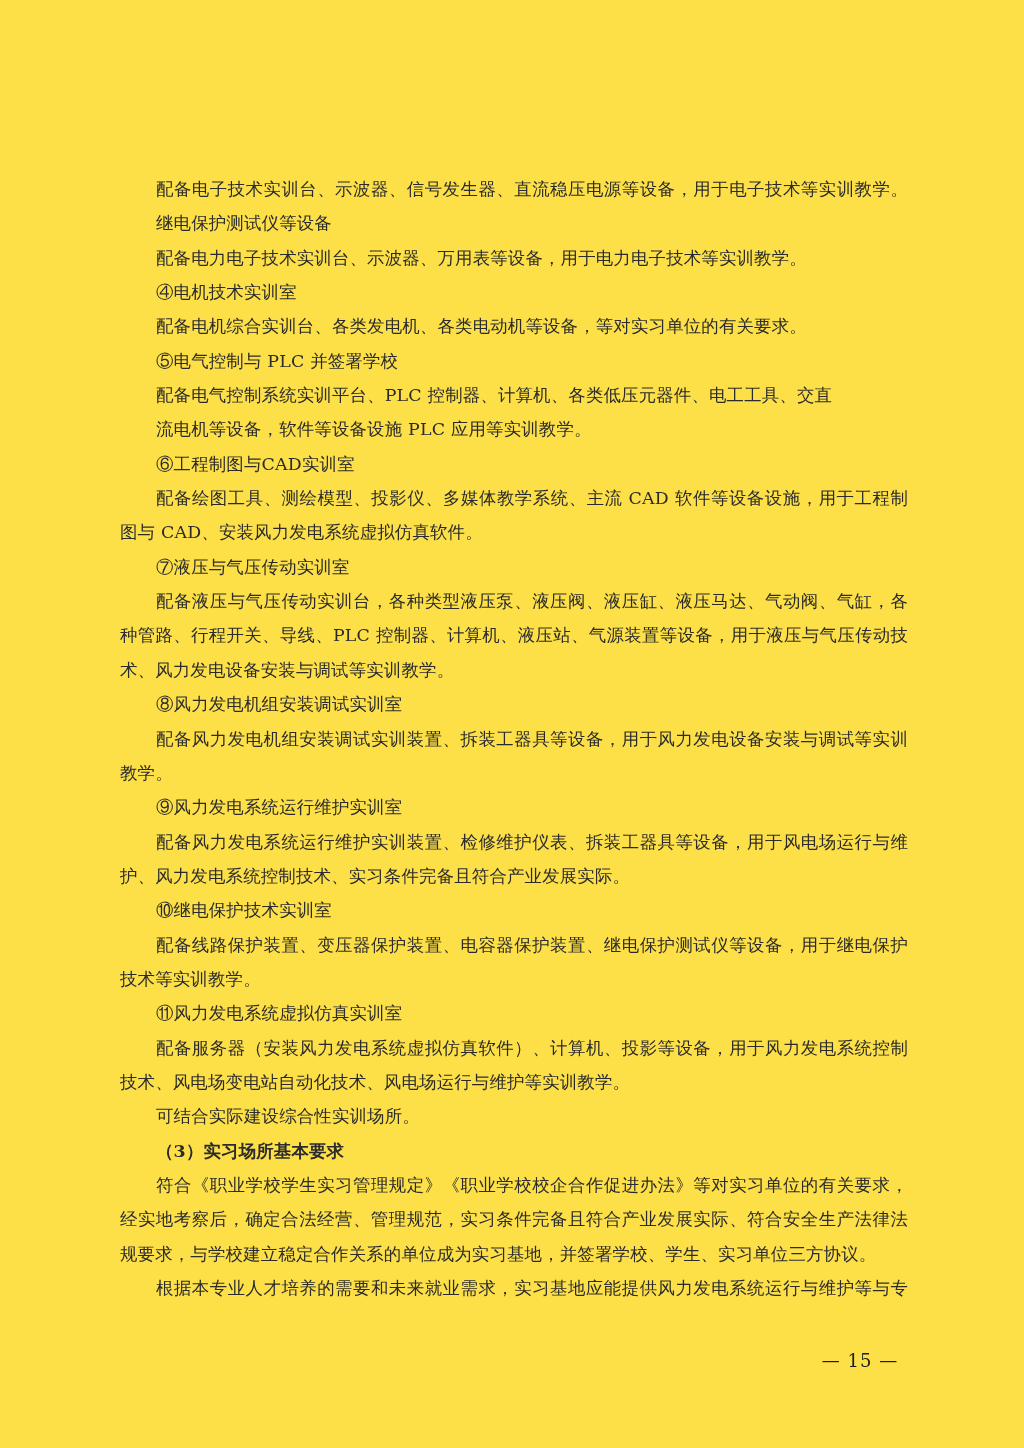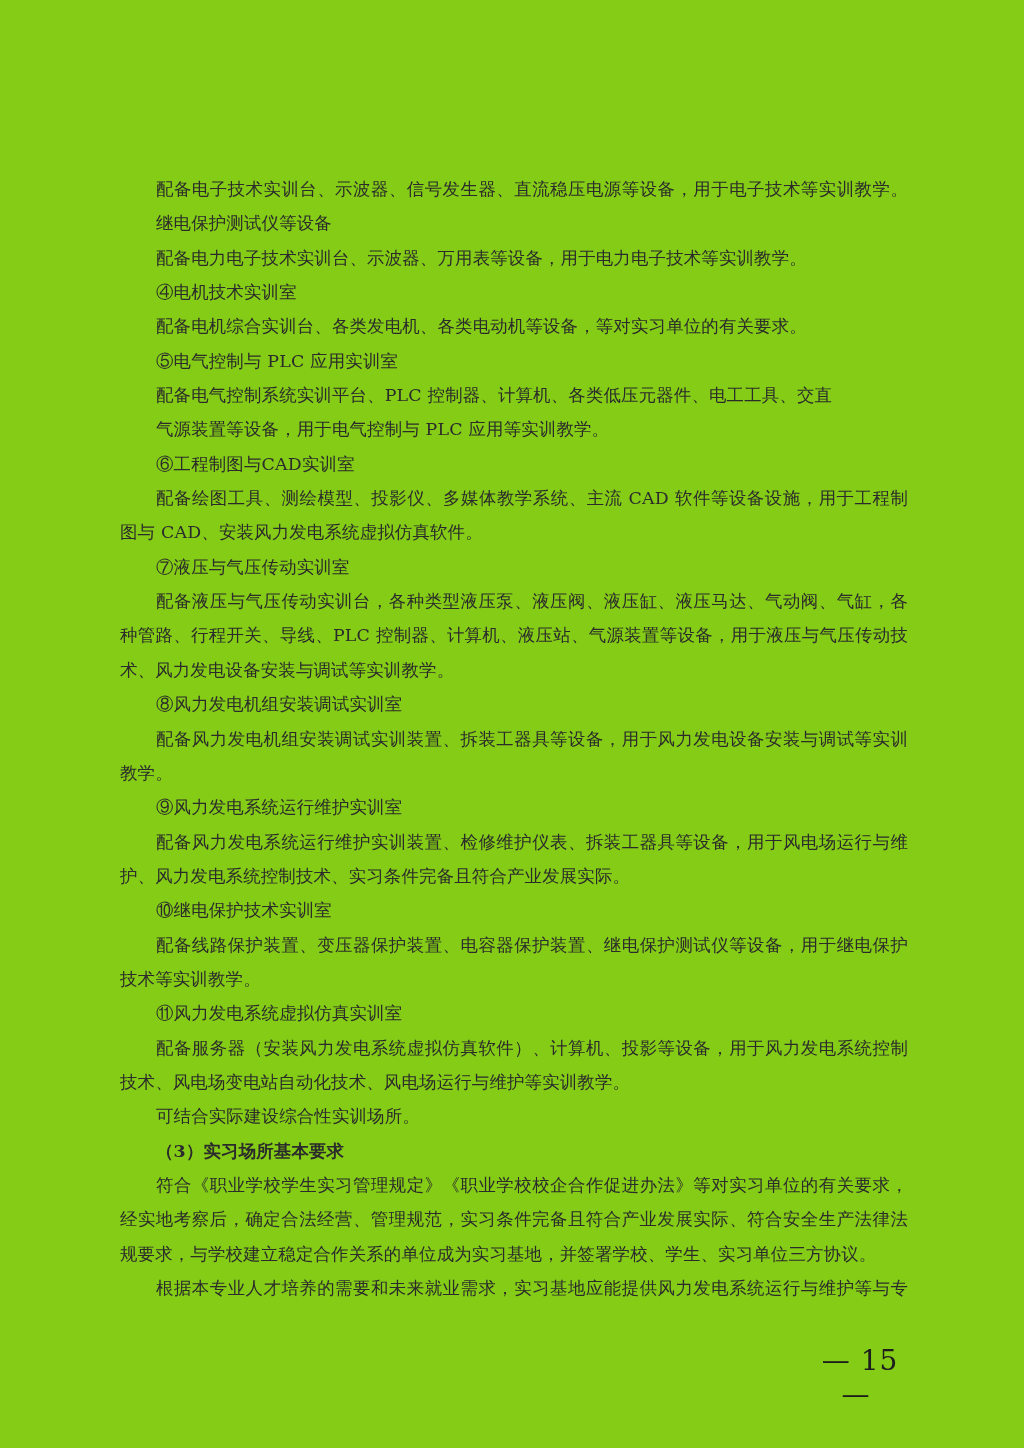--- a/index.html
+++ b/index.html
@@ -4,21 +4,21 @@
 <style>
   html, body {
     margin: 0;
     padding: 0;
     background: #ffffff;
   }
   .page {
     position: relative;
     width: 1024px;
     height: 1448px;
-    background: #84cc16;
+    background: #fde047;
     font-family: "DejaVu Serif", "Liberation Serif", serif;
     color: #2b2b2b;
     overflow: hidden;
   }
   .doc-body {
     position: absolute;
     left: 120px;
     top: 172px;
     width: 788px;
   }
@@ -42,40 +42,40 @@
     font-weight: 700;
   }
   .page-footer {
     position: absolute;
     left: 796px;
     top: 1344px;
     width: 120px;
     text-align: center;
   }
   .page-number {
-    font-size: 28px;
+    font-size: 18px;
     line-height: 34px;
     color: #1d1d1d;
     letter-spacing: 1px;
     margin-left: 8px;
   }
 </style>
 </head>
 <body>
 
 <div class="page">
   <main class="doc-body" id="doc-body">
       <div class="line ind just">配备电子技术实训台、示波器、信号发生器、直流稳压电源等设备，用于电子技术等实训教学。</div>
       <div class="line ind">继电保护测试仪等设备</div>
       <div class="line ind">配备电力电子技术实训台、示波器、万用表等设备，用于电力电子技术等实训教学。</div>
       <div class="line ind">④电机技术实训室</div>
       <div class="line ind">配备电机综合实训台、各类发电机、各类电动机等设备，等对实习单位的有关要求。</div>
-      <div class="line ind">⑤电气控制与 PLC 应用实训室</div>
+      <div class="line ind">⑤电气控制与 PLC 并签署学校</div>
       <div class="line ind">配备电气控制系统实训平台、PLC 控制器、计算机、各类低压元器件、电工工具、交直</div>
-      <div class="line ind">气源装置等设备，用于电气控制与 PLC 应用等实训教学。</div>
+      <div class="line ind">流电机等设备，软件等设备设施 PLC 应用等实训教学。</div>
       <div class="line ind">⑥工程制图与CAD实训室</div>
       <div class="line ind just">配备绘图工具、测绘模型、投影仪、多媒体教学系统、主流 CAD 软件等设备设施，用于工程制</div>
       <div class="line">图与 CAD、安装风力发电系统虚拟仿真软件。</div>
       <div class="line ind">⑦液压与气压传动实训室</div>
       <div class="line ind just">配备液压与气压传动实训台，各种类型液压泵、液压阀、液压缸、液压马达、气动阀、气缸，各</div>
       <div class="line just">种管路、行程开关、导线、PLC 控制器、计算机、液压站、气源装置等设备，用于液压与气压传动技</div>
       <div class="line">术、风力发电设备安装与调试等实训教学。</div>
       <div class="line ind">⑧风力发电机组安装调试实训室</div>
       <div class="line ind just">配备风力发电机组安装调试实训装置、拆装工器具等设备，用于风力发电设备安装与调试等实训</div>
       <div class="line">教学。</div>

